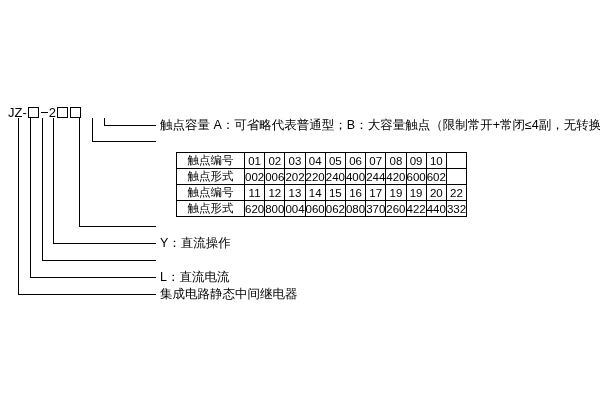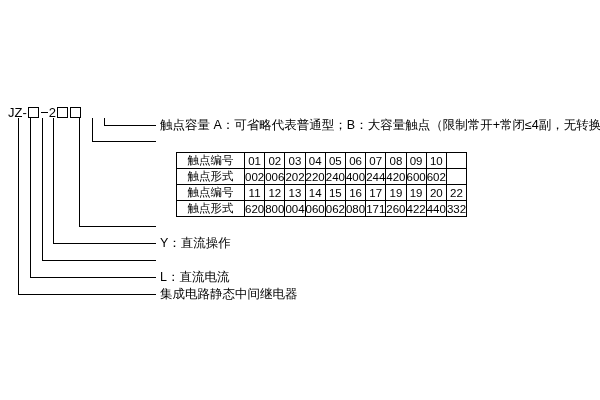--- a/index.html
+++ b/index.html
@@ -189,21 +189,21 @@
           <td class="cell">22</td>
         </tr>
         <tr>
           <td class="hdr">触点形式</td>
           <td class="cell">620</td>
           <td class="cell">800</td>
           <td class="cell">004</td>
           <td class="cell">060</td>
           <td class="cell">062</td>
           <td class="cell">080</td>
-          <td class="cell">171</td>
+          <td class="cell">370</td>
           <td class="cell">260</td>
           <td class="cell">422</td>
           <td class="cell">440</td>
           <td class="cell">332</td>
         </tr>
       </tbody>
     </table>
   </div>
 
 </div>

